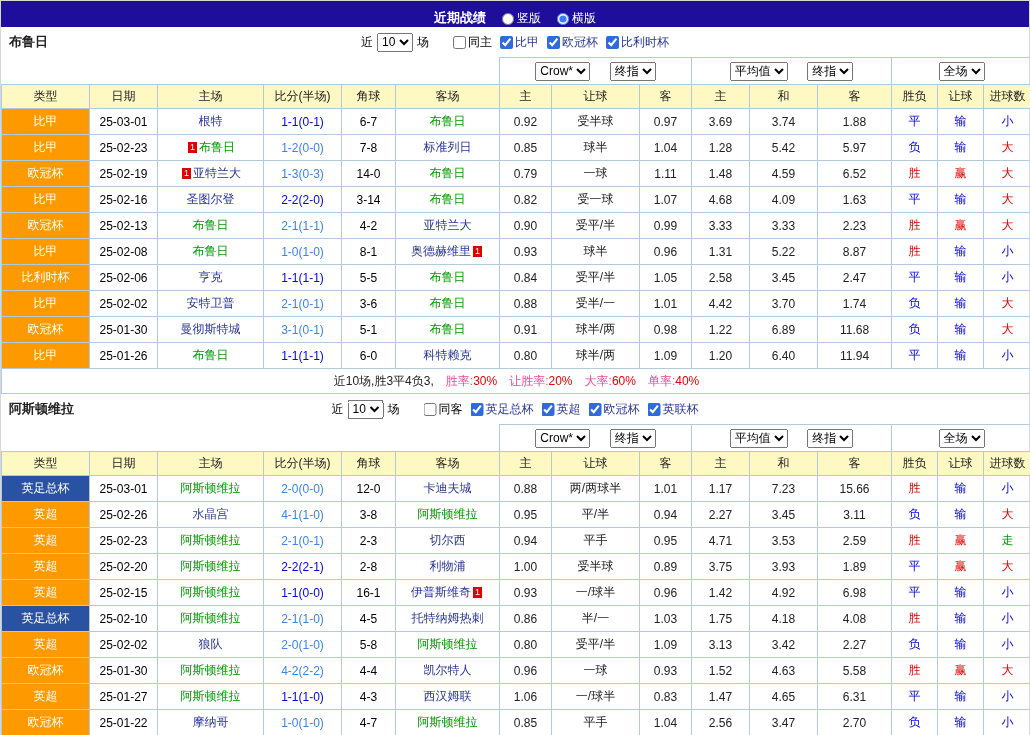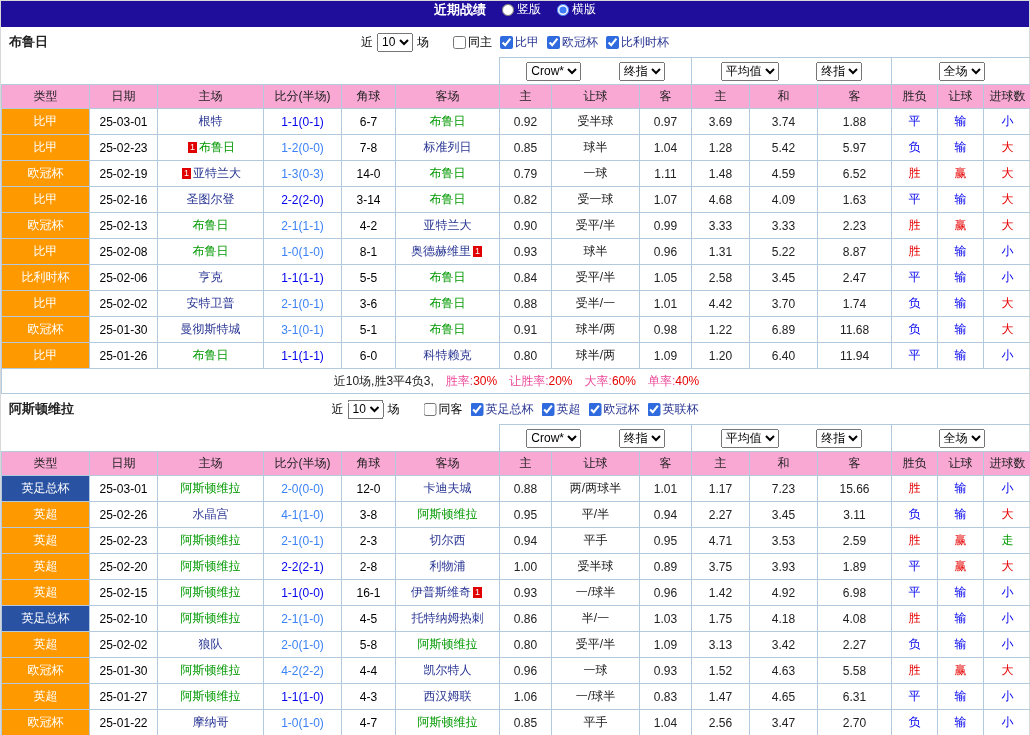--- a/index.html
+++ b/index.html
@@ -1,21 +1,21 @@
 <!DOCTYPE html>
 <html><head>
 <meta charset="utf-8">
 <style>
   html,body{margin:0;padding:0}
   body{width:1030px;background:#fff;color:#000;
        font-family:"Liberation Sans","DejaVu Sans",sans-serif;font-size:12px}
   .page{width:1028px;border:1px solid #d8d8d8}
 
   
-  .topbar{height:26px;background:#1F0E9C;color:#fff;display:flex;align-items:flex-start;
+  .topbar{height:26px;background:#1F0E9C;color:#fff;display:flex;align-items:flex-end;
           justify-content:center;gap:16px}
   .topbar .title{font-weight:bold;font-size:13px}
   .radio-opt{display:inline-flex;align-items:center;gap:3px;cursor:pointer}
   .radio-opt input{width:12px;height:12px;margin:0;accent-color:#3D7BFA}
 
   
   .team-row{height:30px;display:flex;align-items:center;position:relative;padding-left:8px}
   .team-name{font-weight:bold;font-size:13px;color:#222;cursor:pointer}
   .filter{position:absolute;left:50%;transform:translateX(-50%);display:flex;
           align-items:center;gap:4px;white-space:nowrap}
@@ -25,22 +25,22 @@
   .same-chk{margin-left:20px}
   .league-checks{display:inline-flex;align-items:center;gap:8px;margin-left:4px}
   .lg-lbl{color:#283593}
 
   
   table{width:100%;border-collapse:collapse;table-layout:fixed}
   td{border:1px solid #B3C9DE;text-align:center;height:25px;padding:0;
      overflow:hidden;white-space:nowrap}
   .blank{border:none;background:#fff}
   .select-row td{height:26px}
-  .sel-cell select{height:19px;font-size:12px;margin:0 17px;max-width:46%}
-  .head-row td{background:#f9a8d4;height:23px;color:#222}
+  .sel-cell select{height:19px;font-size:12px;margin:0 8px;max-width:46%}
+  .head-row td{background:#fef9c3;height:23px;color:#222}
   tfoot td{height:24px}
 
   
   .lg{color:#fff}
   .lg-orange{background:#FF9900}
   .lg-blue{background:#2A52A2}
   .team .focus{color:#009900;cursor:pointer}
   .team .opp{color:#283593;cursor:pointer}
   .rc{display:inline-block;background:#E00000;color:#fff;font-size:9px;line-height:11px;
       padding:0 2px;margin:0 2px;vertical-align:1px}

